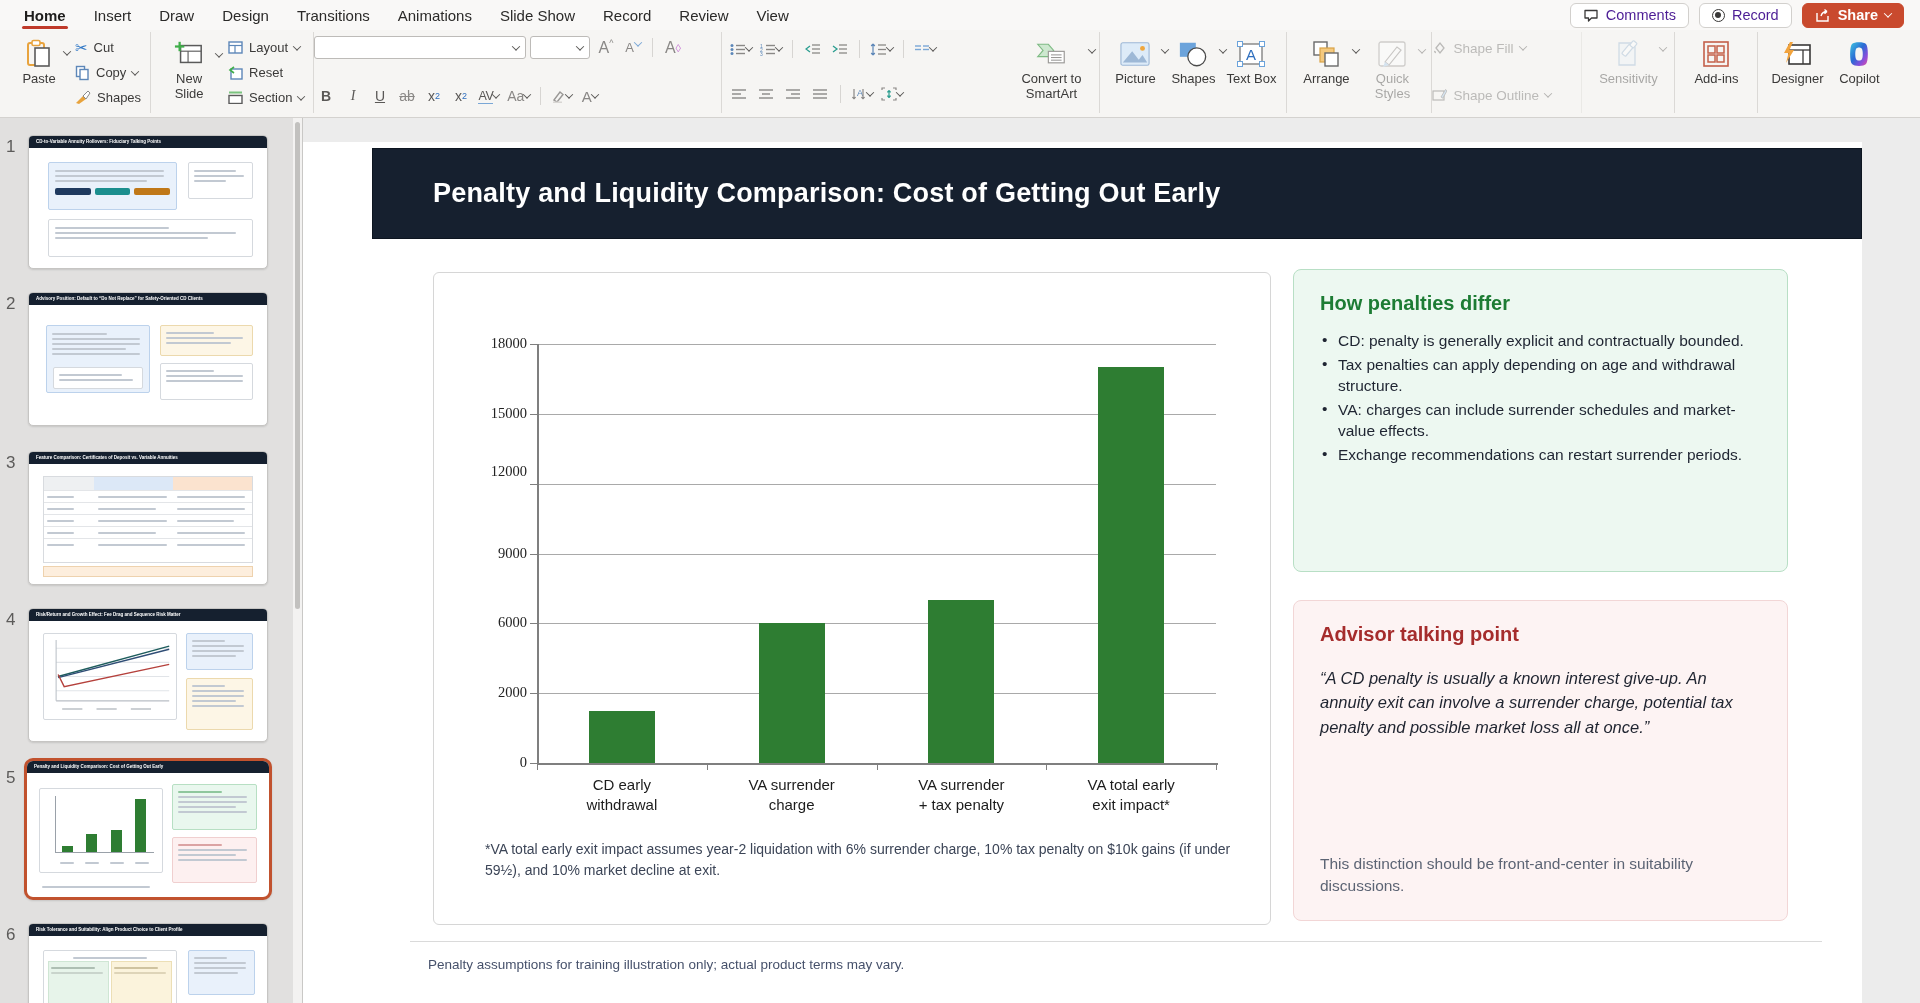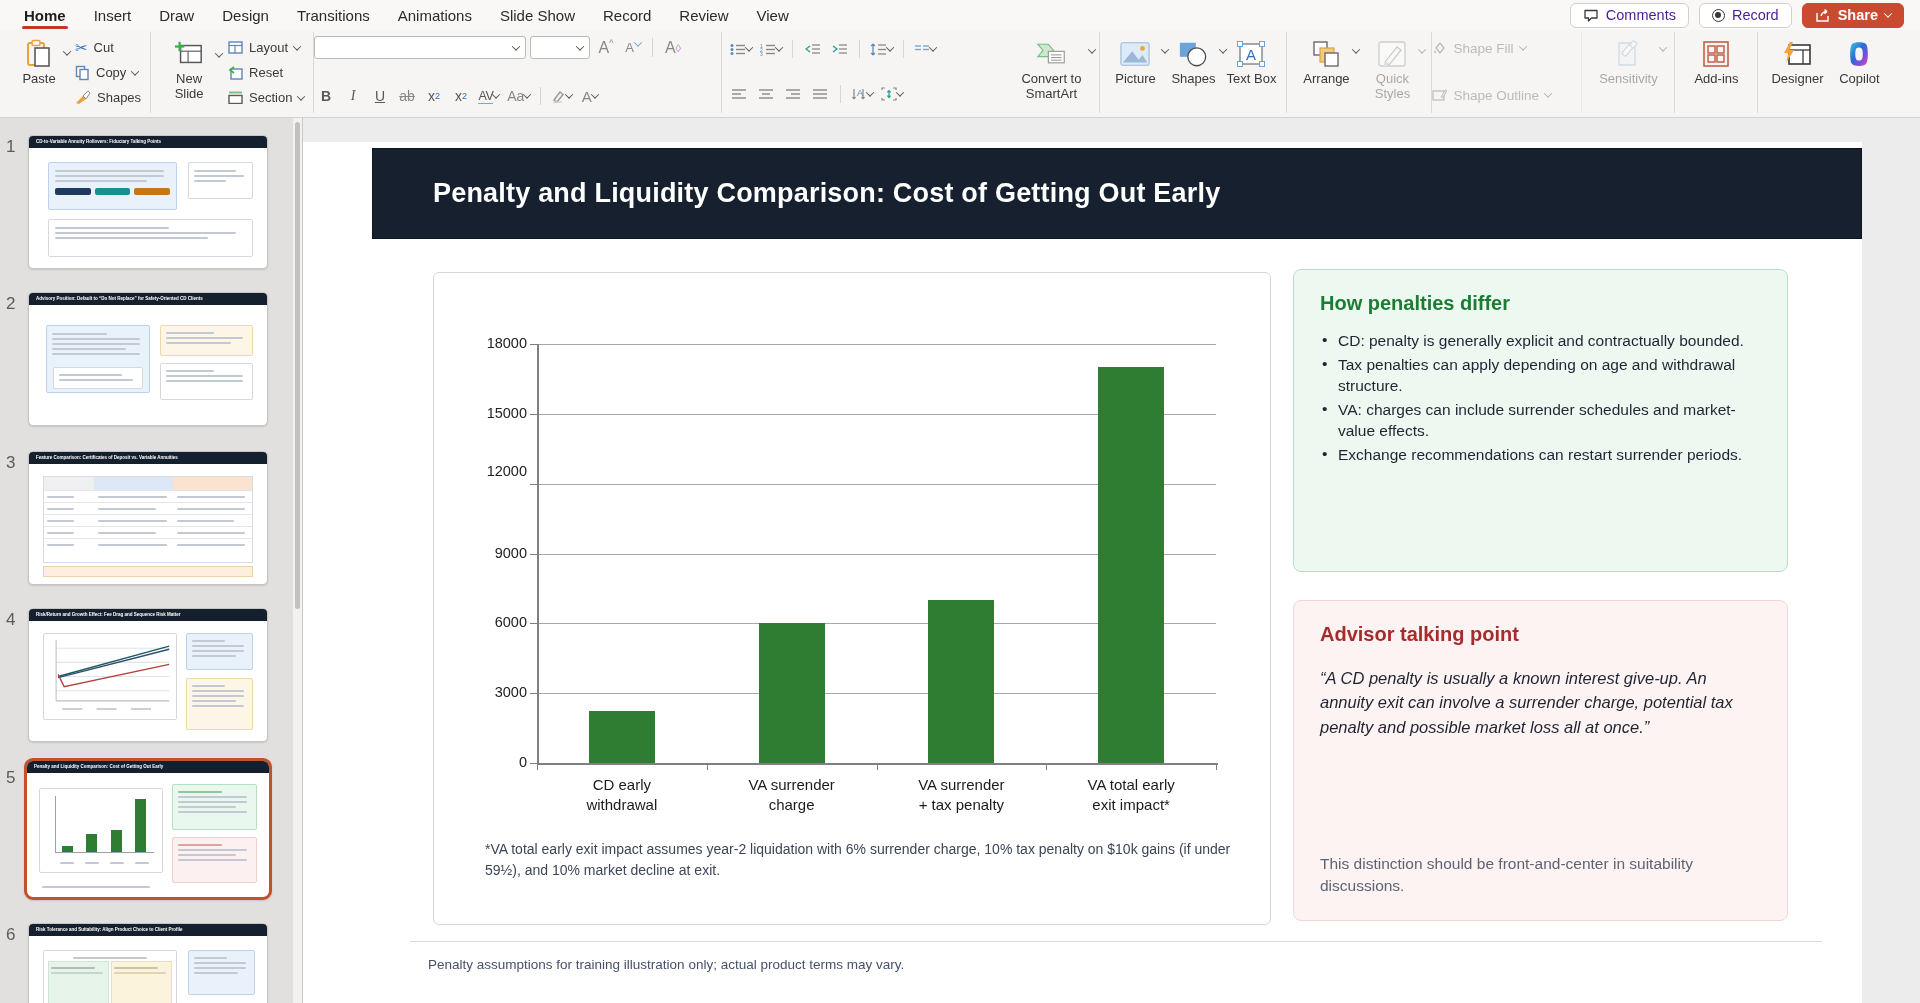--- a/index.html
+++ b/index.html
@@ -70,21 +70,21 @@
     display:flex; align-items:center; padding-left:60px; border:1px solid #0d1520; }
   .slide-title { color:#fff; font-size:27px; font-weight:bold; letter-spacing:.2px; }
 
   .chart-card { position:absolute; left:130px; top:130px; width:838px; height:653px; background:#fff;
     border:1px solid #d6d6d6; border-radius:6px; }
   .gridline { position:absolute; height:1px; background:#a9a9a9; }
   .axis-y { position:absolute; width:2px; background:#7f7f7f; }
   .axis-x { position:absolute; height:2px; background:#7f7f7f; }
   .ytick { position:absolute; height:1px; width:7px; background:#7f7f7f; }
   .xtick { position:absolute; width:1px; height:7px; background:#7f7f7f; }
-  .ylab { position:absolute; font-size:14.5px; color:#222; text-align:right; width:70px; }
+  .ylab { position:absolute; font-size:14.5px; color:#222; text-align:right; width:70px;font-family:Liberation Serif, serif; }
   .bar { position:absolute; background:#2e7d32; }
   .catlab { position:absolute; font-size:15px; color:#1c1c1c; text-align:center; line-height:1.35; white-space:pre-line; }
   .chart-footnote { position:absolute; left:51px; top:566px; width:770px; font-size:14px; color:#3c4557; line-height:1.5; }
 
   .note-box { position:absolute; left:990px; width:495px; border-radius:8px; padding:22px 26px; }
   .note-box.green { top:127px; height:303px; background:#edf8f1; border:1px solid #b8dfc5; }
   .note-box.pink { top:458px; height:321px; background:#fdf3f3; border:1px solid #f2d6d6; }
   .note-title.green { color:#1d7c34; font-size:20px; font-weight:bold; }
   .note-title.pink { color:#a52c2c; font-size:20px; font-weight:bold; }
   .note-bullets { margin-top:16px; list-style:none; }
@@ -771,21 +771,21 @@
         <div class="slide-titlebar">
           <div class="slide-title">Penalty and Liquidity Comparison: Cost of Getting Out Early</div>
         </div>
 
         <div class="chart-card" id="chart-card">
           <div class="chart-footnote">*VA total early exit impact assumes year-2 liquidation with 6% surrender charge, 10% tax penalty on $10k gains (if under 59½), and 10% market decline at exit.</div>
         <div class="ytick" style="left: 96px; top: 490px;"></div>
             <div class="ylab" style="left: 23px; top: 481px;">0</div>
             <div class="gridline" style="left: 103px; top: 420.167px; width: 679px;"></div>
             <div class="ytick" style="left: 96px; top: 420.167px;"></div>
-            <div class="ylab" style="left: 23px; top: 411.167px;">3000</div>
+            <div class="ylab" style="left: 23px; top: 411.167px;">2000</div>
             <div class="gridline" style="left: 103px; top: 350.333px; width: 679px;"></div>
             <div class="ytick" style="left: 96px; top: 350.333px;"></div>
             <div class="ylab" style="left: 23px; top: 341.333px;">6000</div>
             <div class="gridline" style="left: 103px; top: 280.5px; width: 679px;"></div>
             <div class="ytick" style="left: 96px; top: 280.5px;"></div>
             <div class="ylab" style="left: 23px; top: 271.5px;">9000</div>
             <div class="gridline" style="left: 103px; top: 210.667px; width: 679px;"></div>
             <div class="ytick" style="left: 96px; top: 210.667px;"></div>
             <div class="ylab" style="left: 23px; top: 190px;">12000</div>
             <div class="gridline" style="left: 103px; top: 140.833px; width: 679px;"></div>

